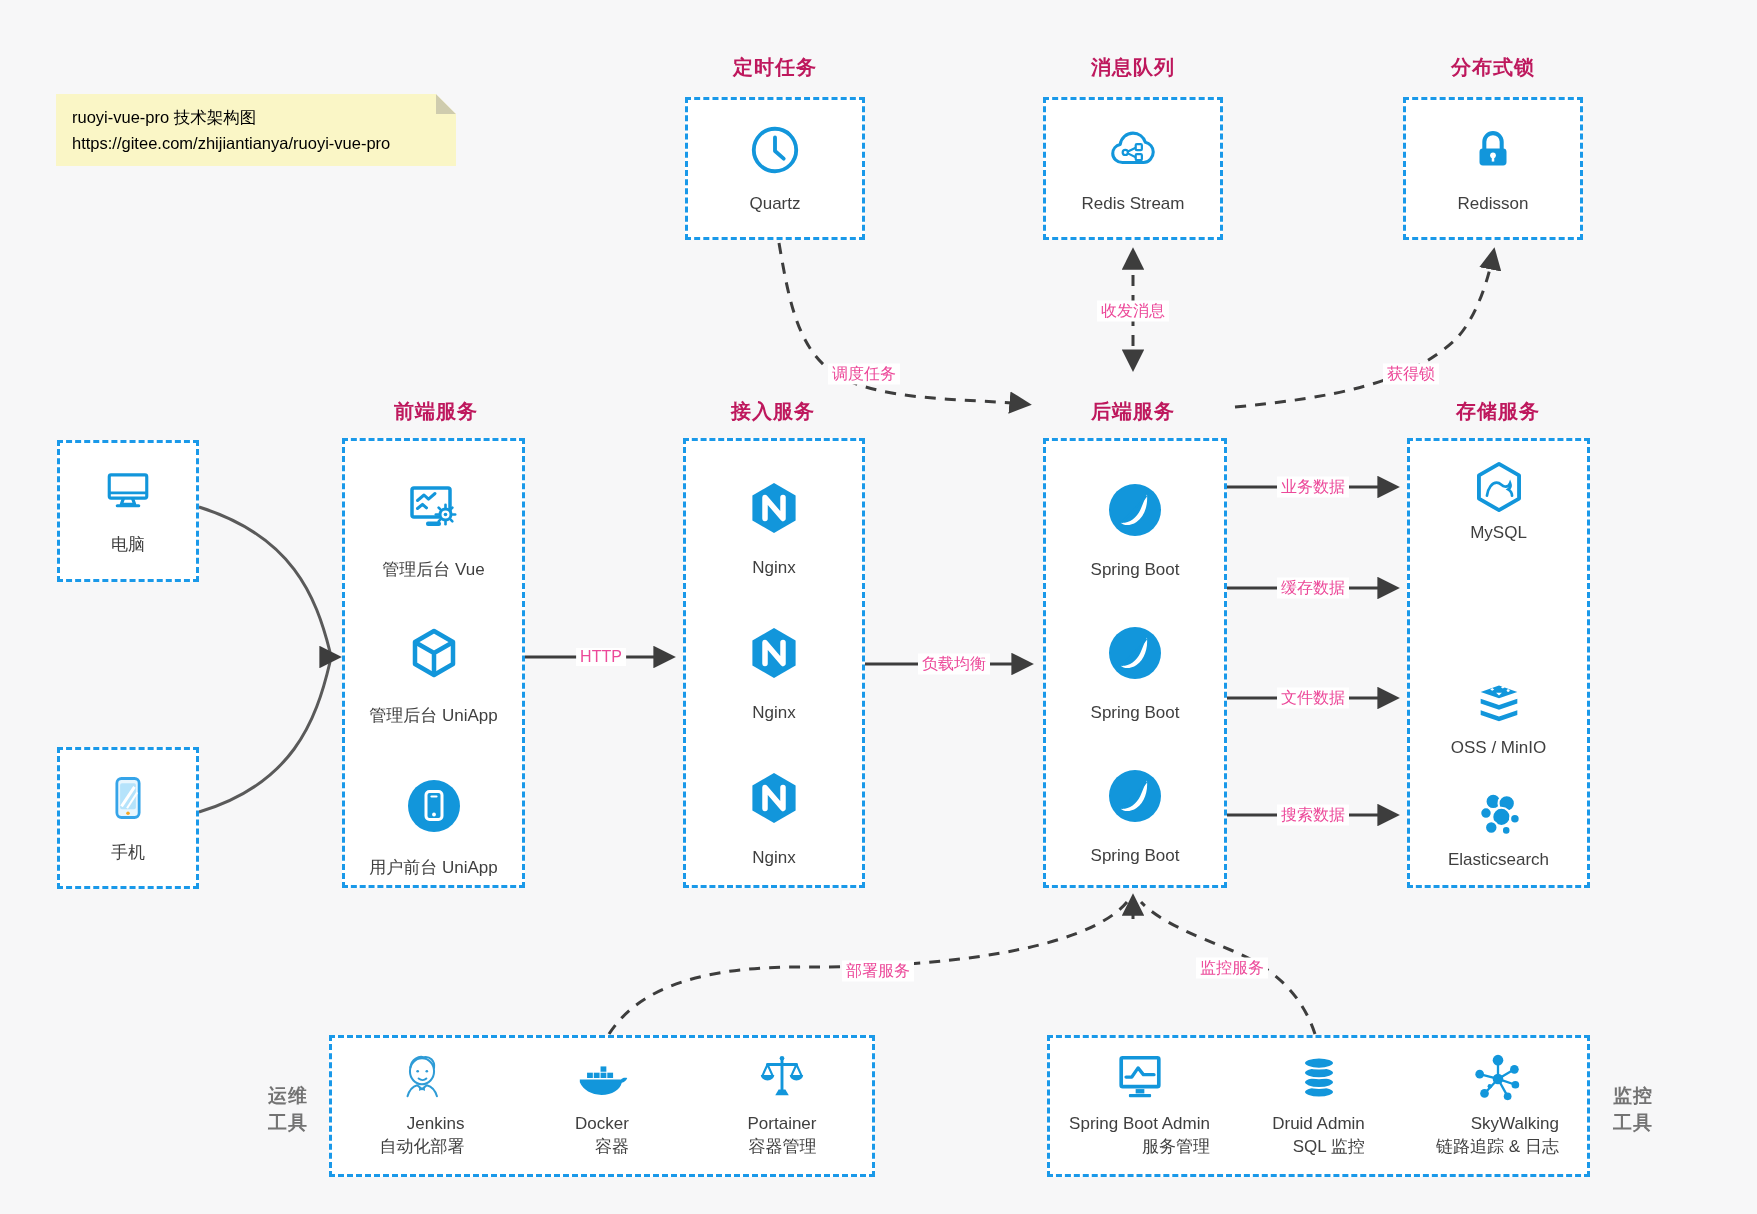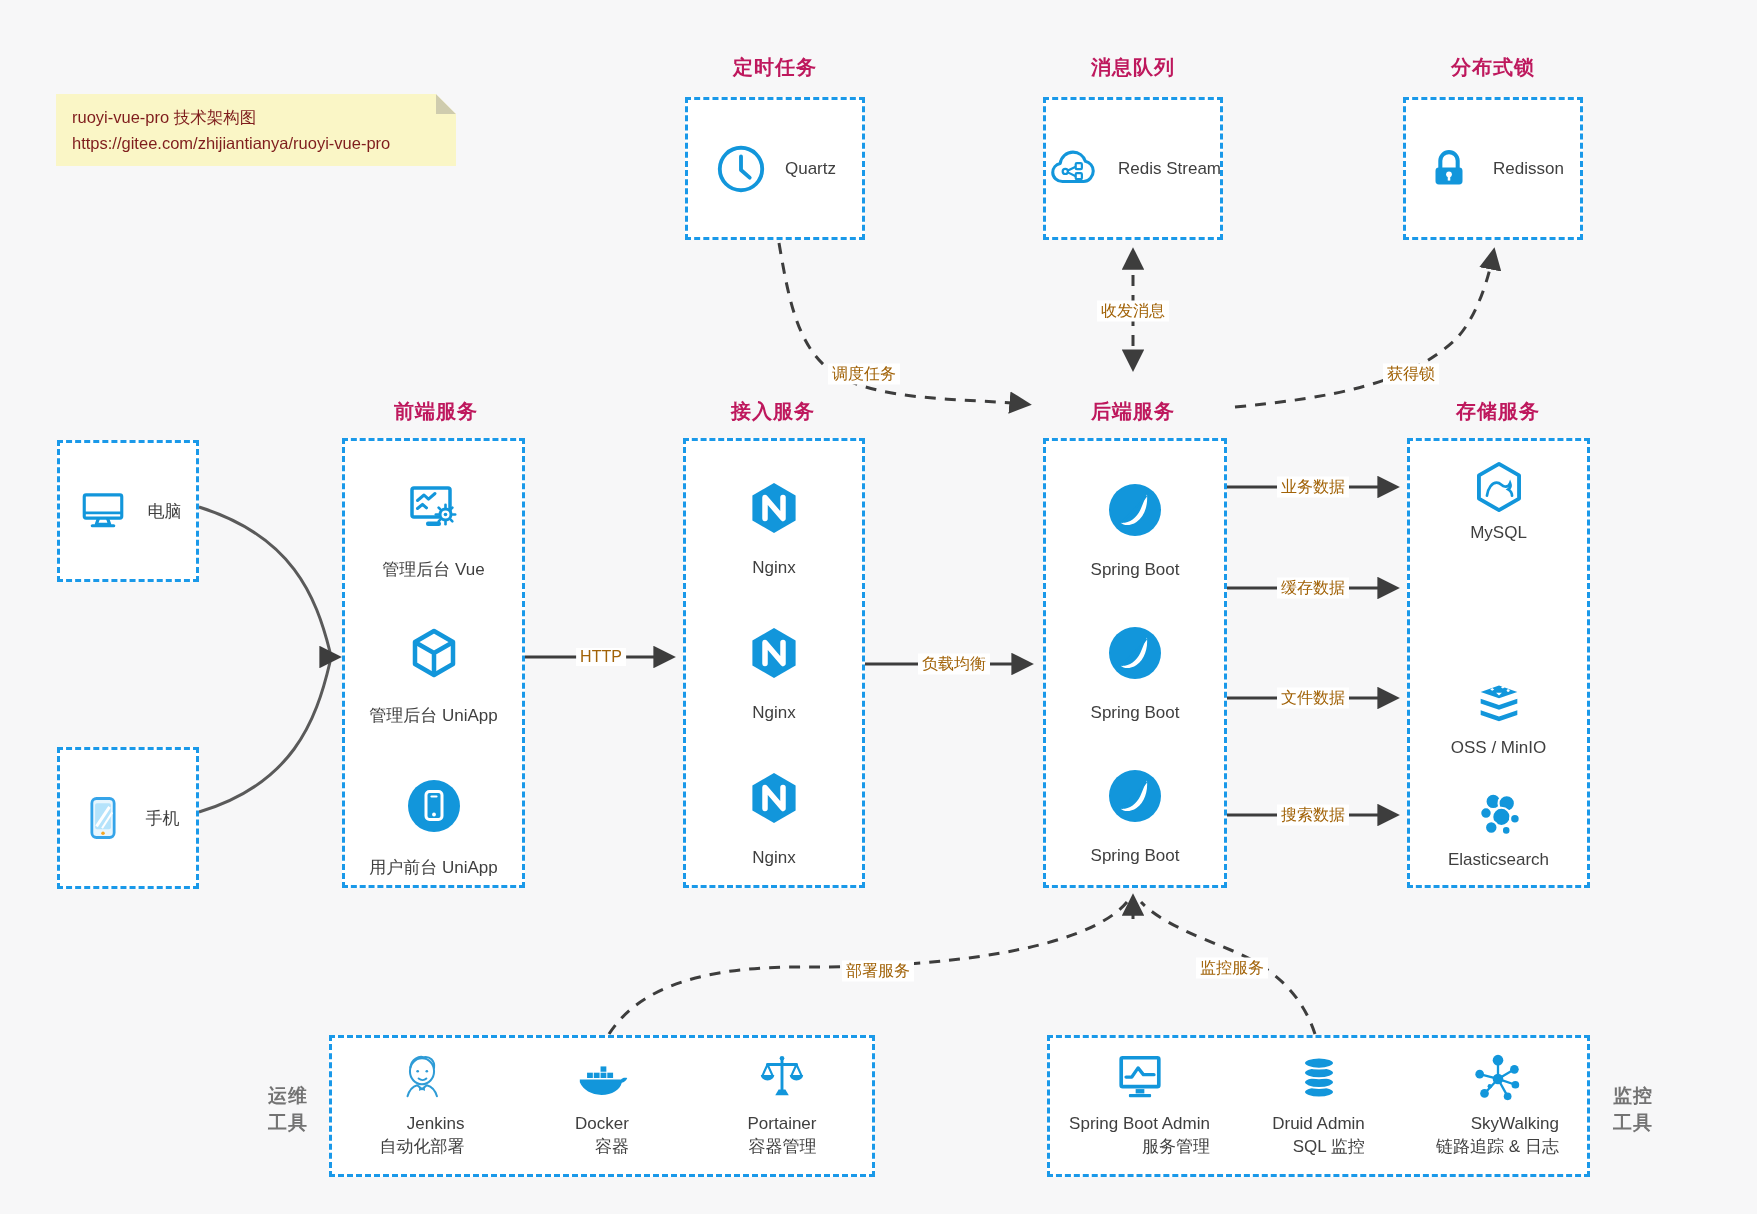--- a/index.html
+++ b/index.html
@@ -1,34 +1,34 @@
 <!DOCTYPE html>
 <html><head>
 <meta charset="utf-8">
 <style>
   html,body{margin:0;padding:0;background:#f7f7f8;}
   .canvas{position:relative;width:1757px;height:1214px;background:#f7f7f8;overflow:hidden;
           font-family:"Liberation Sans","DejaVu Sans",sans-serif;color:#3f3f3f;}
   .wires{position:absolute;left:0;top:0;z-index:1;}
   
   .dbox{position:absolute;background:#fff;border:3px dashed #1a99e9;box-sizing:border-box;z-index:2;}
-  .center-box{display:flex;flex-direction:row;align-items:center;justify-content:center;gap:17px;}
+  .center-box{display:flex;flex-direction:column;align-items:center;justify-content:center;gap:17px;}
   .col-item{position:absolute;left:0;right:0;display:flex;flex-direction:column;align-items:center;gap:22px;}
   .ilabel{font-size:17px;color:#3f3f3f;white-space:nowrap;}
   .gtitle{position:absolute;transform:translateX(-50%);font-size:20px;font-weight:bold;color:#be185d;z-index:3;white-space:nowrap;letter-spacing:1px;}
   .side-title{position:absolute;transform:translateX(-50%);font-size:19px;font-weight:bold;color:#737373;line-height:27px;text-align:center;z-index:3;letter-spacing:1px;}
-  .elabel{position:absolute;transform:translate(-50%,-50%);background:#fff;font-size:16px;color:#a16207;padding:0 4px;z-index:3;white-space:nowrap;}
+  .elabel{position:absolute;transform:translate(-50%,-50%);background:#fff;font-size:16px;color:#ec4899;padding:0 4px;z-index:3;white-space:nowrap;}
   
   .tool-row{display:flex;flex-direction:row;align-items:stretch;}
   .tool-item{flex:1;display:flex;flex-direction:column;align-items:center;padding-top:13px;gap:7px;}
   .tlabel{font-size:17px;color:#3f3f3f;text-align:right;line-height:23px;white-space:nowrap;}
   .ic{display:inline-flex;align-items:center;justify-content:center;}
   
   .note{position:absolute;left:56px;top:94px;width:400px;height:72px;background:#faf6c6;z-index:3;
-        padding:10px 16px;box-sizing:border-box;font-size:16.5px;line-height:26px;color:#7f1d1d;
+        padding:10px 16px;box-sizing:border-box;font-size:16.5px;line-height:26px;color:#000000;
         clip-path:polygon(0 0, calc(100% - 20px) 0, 100% 20px, 100% 100%, 0 100%);
         box-shadow:0 1px 3px rgba(0,0,0,.12);}
   .note-fold{position:absolute;top:0;right:0;width:20px;height:20px;background:#cfccae;
              clip-path:polygon(0 0,100% 100%,0 100%);}
 </style>
 </head>
 <body>
 
 <div class="canvas">
 

